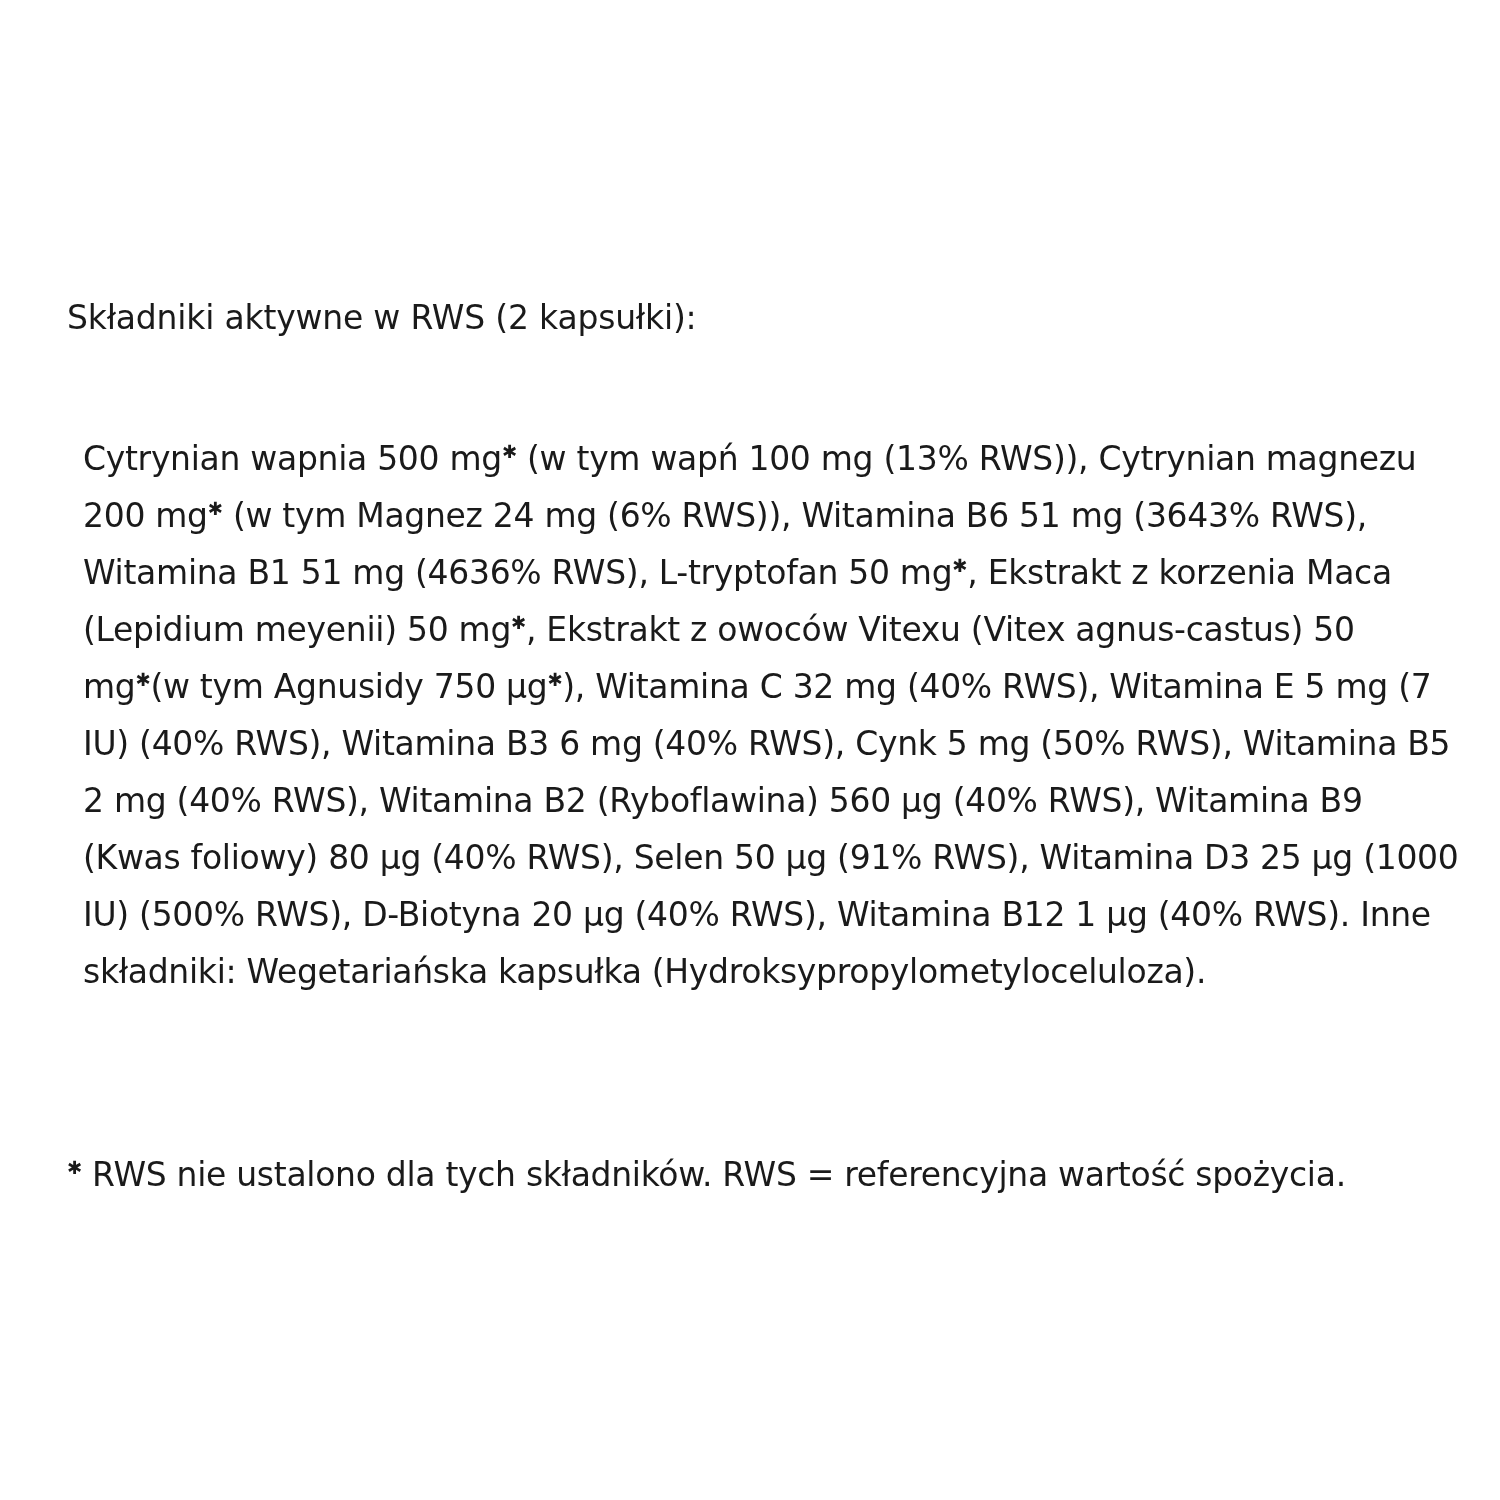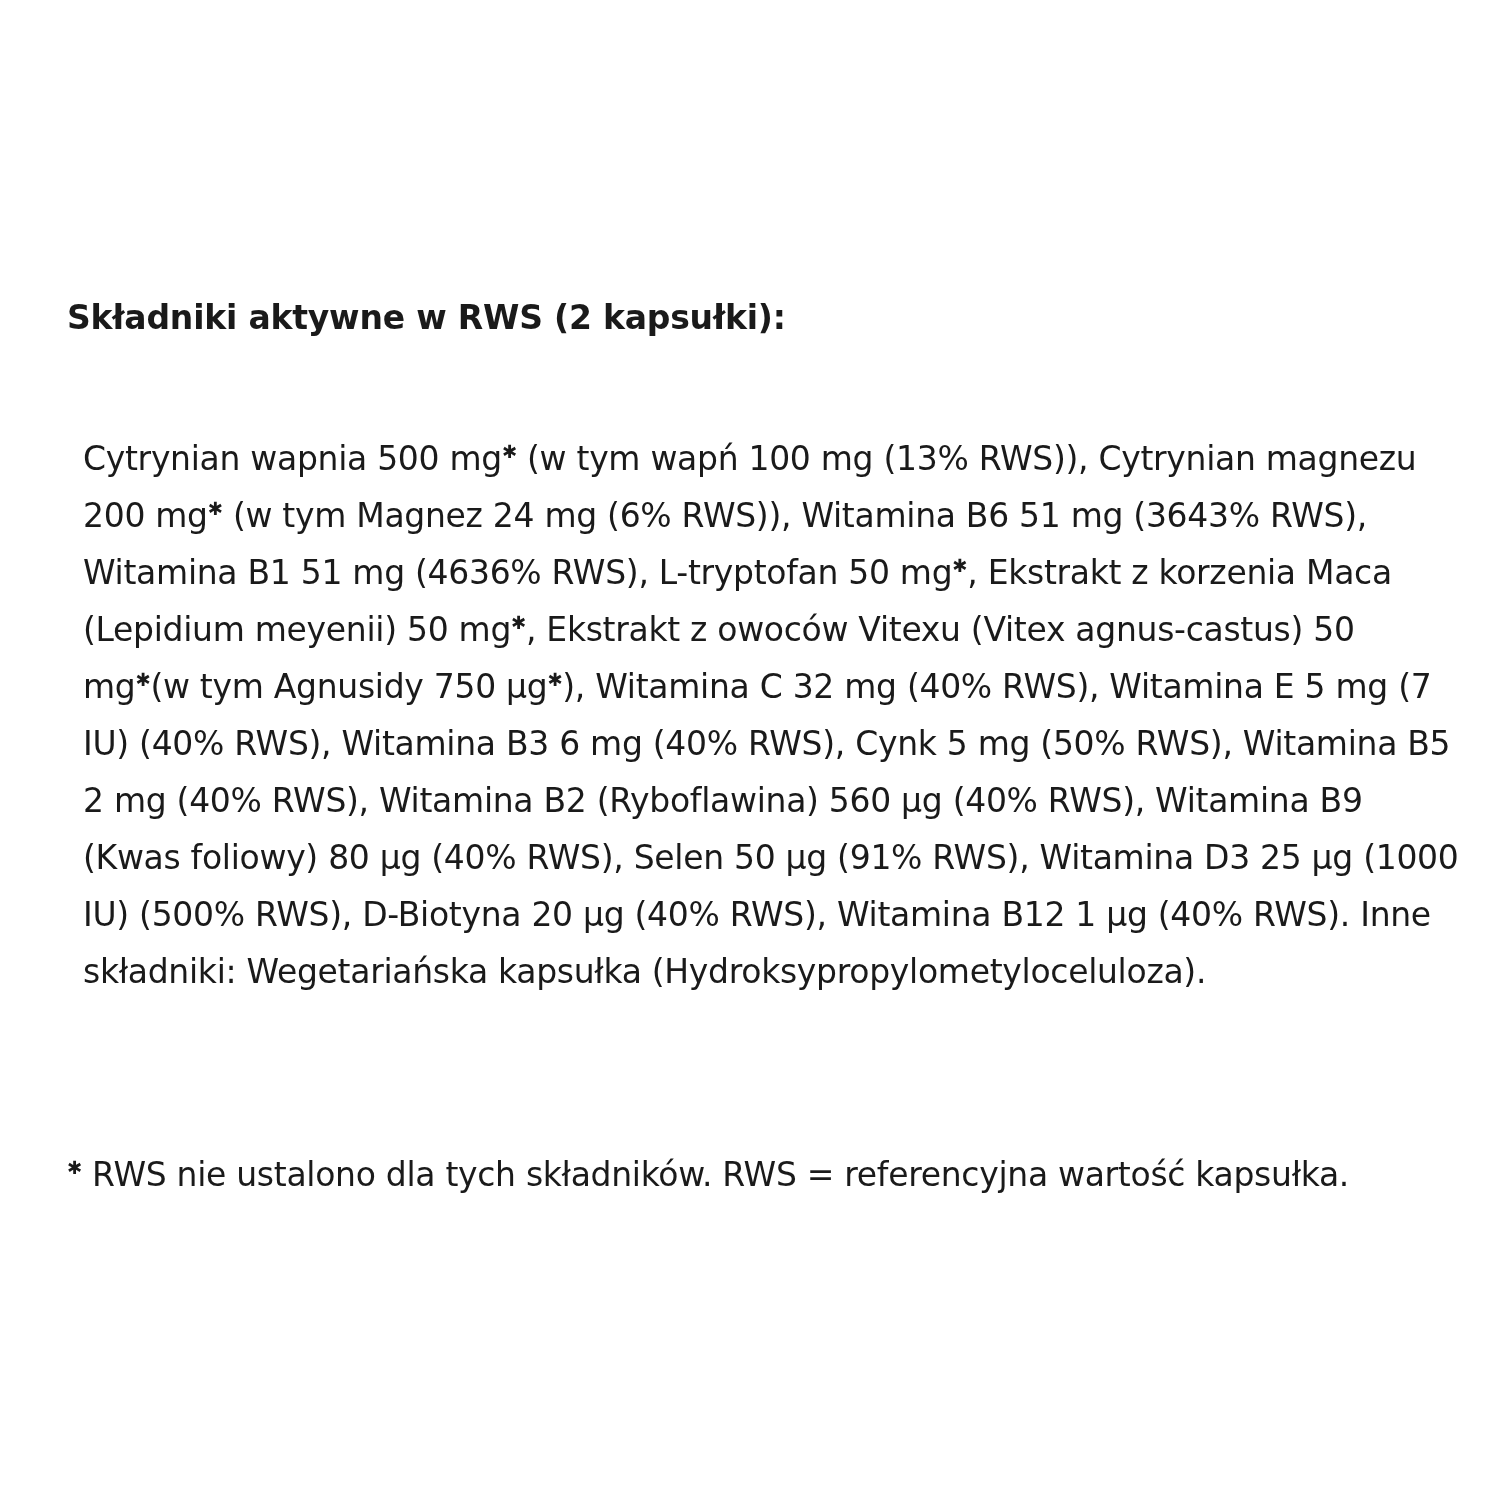--- a/index.html
+++ b/index.html
@@ -15,21 +15,21 @@
     font-family: "DejaVu Sans", "Liberation Sans", sans-serif;
     color: #1a1a1a;
     overflow: hidden;
   }
   .title {
     position: absolute;
     left: 67px;
     top: 298px;
     margin: 0;
     font-size: 33px;
-    font-weight: 700;
+    font-weight: 400;
     letter-spacing: -0.2px;
     color: #1a1a1a;
   }
   .body-text {
     position: absolute;
     left: 67px;
     top: 414px;
     width: 1378px;
     margin: 16px;
     font-size: 33px;
@@ -57,14 +57,14 @@
   }
 </style>
 </head>
 <body>
 
 <div class="page">
   <h1 class="title">Składniki aktywne w RWS (2 kapsułki):</h1>
 
   <p class="body-text"><span>Cytrynian wapnia 500 mg</span><sup class="marker">✱</sup><span> (w tym wapń 100 mg (13% RWS)), Cytrynian magnezu 200 mg</span><sup class="marker">✱</sup><span> (w tym Magnez 24 mg (6% RWS)), Witamina B6 51 mg (3643% RWS), Witamina B1 51 mg (4636% RWS), L-tryptofan 50 mg</span><sup class="marker">✱</sup><span>, Ekstrakt z korzenia Maca (Lepidium meyenii) 50 mg</span><sup class="marker">✱</sup><span>, Ekstrakt z owoców Vitexu (Vitex agnus-castus) 50 mg</span><sup class="marker">✱</sup><span>(w tym Agnusidy 750 µg</span><sup class="marker">✱</sup><span>), Witamina C 32 mg (40% RWS), Witamina E 5 mg (7 IU) (40% RWS), Witamina B3 6 mg (40% RWS), Cynk 5 mg (50% RWS), Witamina B5 2 mg (40% RWS), Witamina B2 (Ryboflawina) 560 µg (40% RWS), Witamina B9 (Kwas foliowy) 80 µg (40% RWS), Selen 50 µg (91% RWS), Witamina D3 25 µg (1000 IU) (500% RWS), D-Biotyna 20 µg (40% RWS), Witamina B12 1 µg (40% RWS). Inne składniki: Wegetariańska kapsułka (Hydroksypropylometyloceluloza).</span></p>
 
-  <p class="footnote"><sup class="marker">✱</sup><span> RWS nie ustalono dla tych składników. RWS = referencyjna wartość kapsułka.</span></p>
+  <p class="footnote"><sup class="marker">✱</sup><span> RWS nie ustalono dla tych składników. RWS = referencyjna wartość spożycia.</span></p>
 </div>
 
 </body></html>

